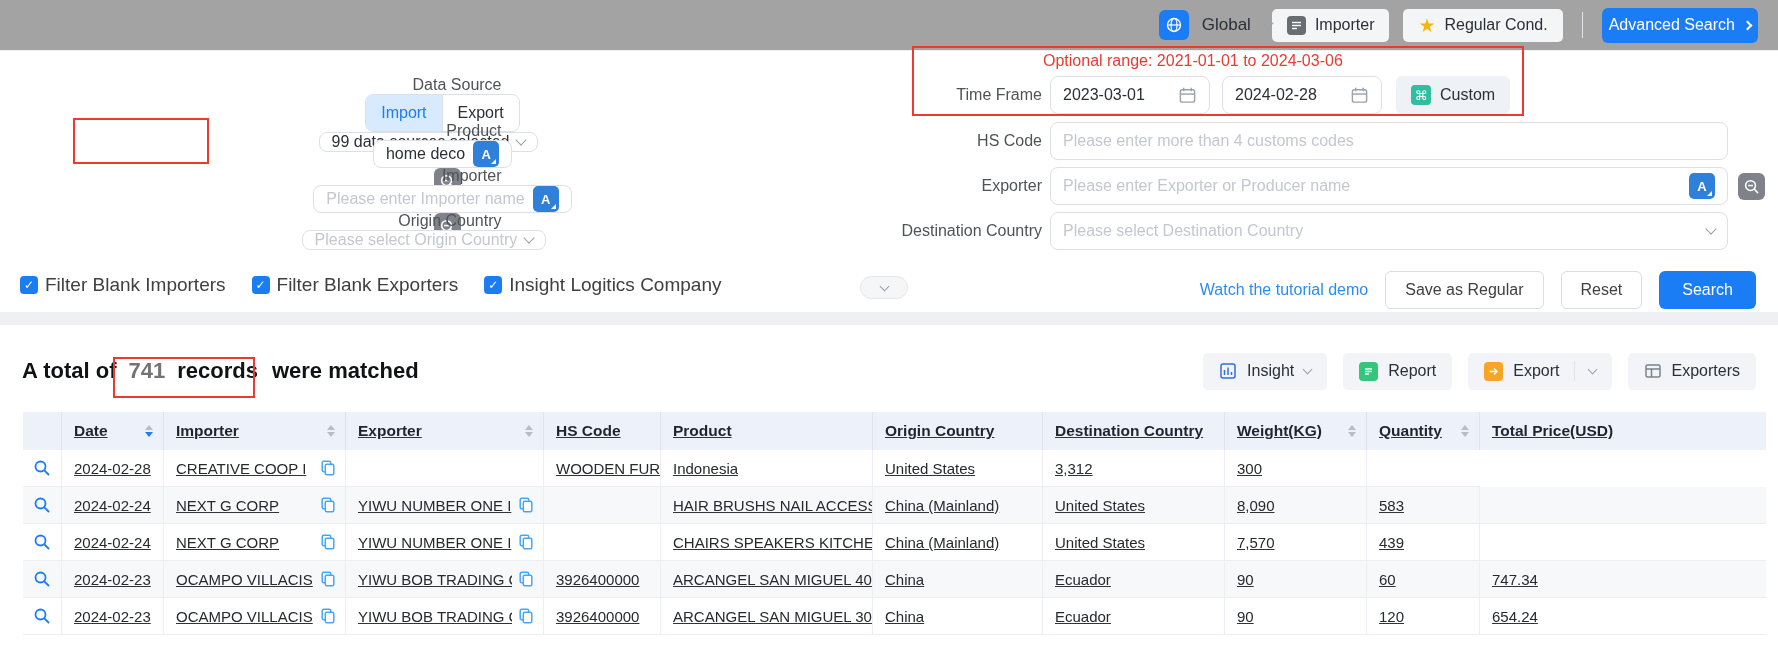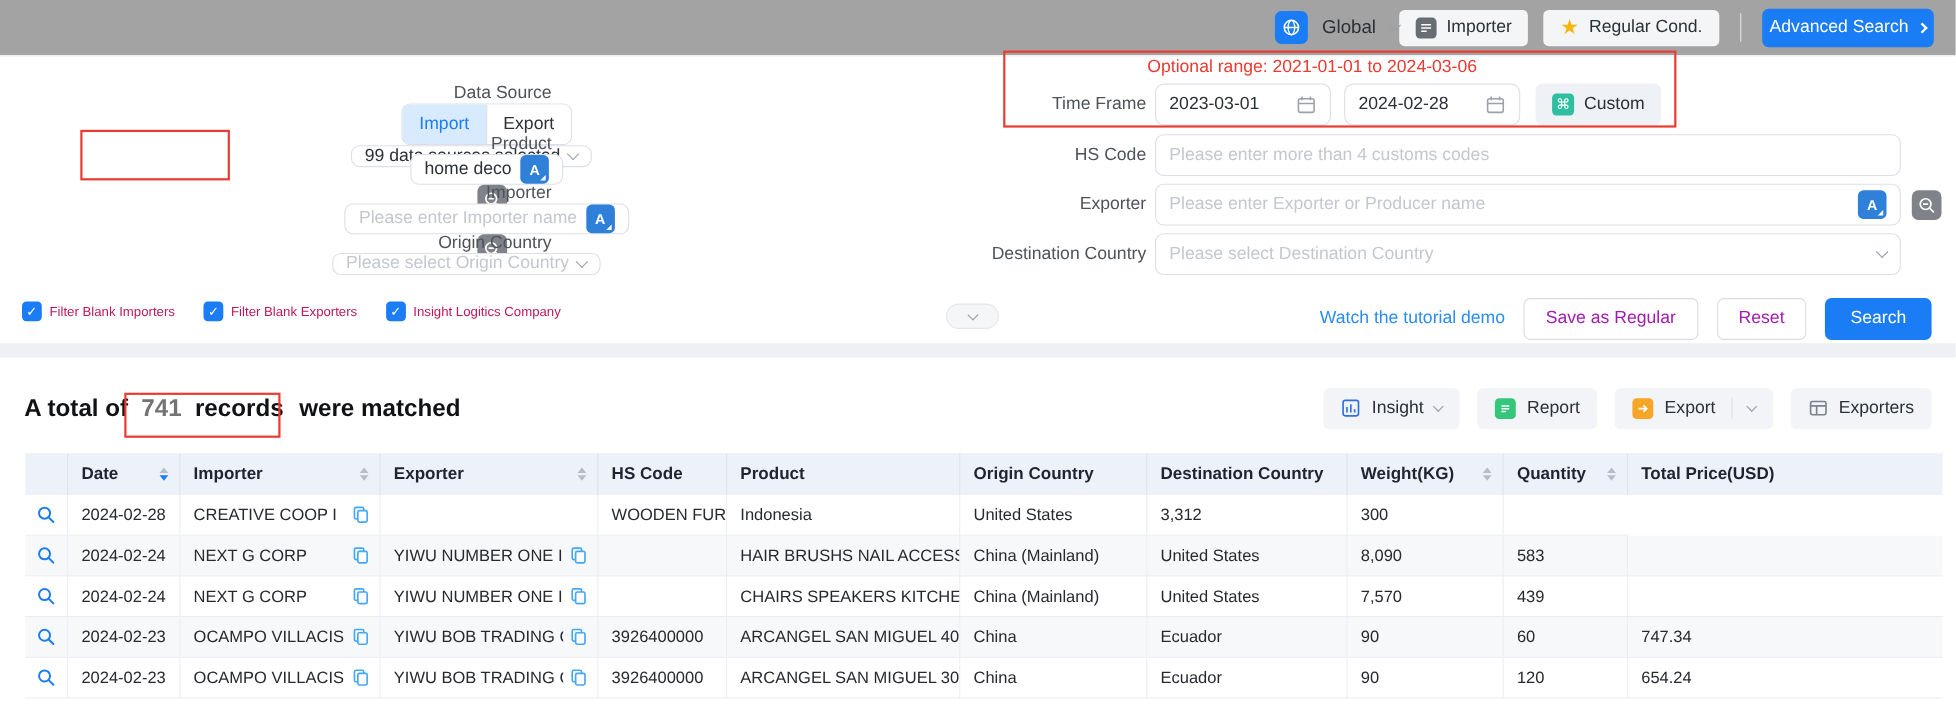--- a/index.html
+++ b/index.html
@@ -50,44 +50,44 @@
 
   .red-box { position:absolute; border:2px solid #e93b31; pointer-events:none; z-index:5; }
   #rb1 { left:912px; top:46px;  width:612px; height:70px; }
   #rb2 { left:73px;  top:118px; width:136px; height:46px; }
   #rb3 { left:113px; top:357px; width:142px; height:41px; }
   .red-note { position:absolute; left:1043px; top:52px; color:#e93b31; font-size:16px; z-index:6; }
 
   .filters { position:absolute; left:20px; top:274px; display:flex; gap:26px; align-items:center; }
   .filter { display:flex; align-items:center; gap:7px; }
   .cb { width:18px; height:18px; border-radius:4px; background:#1b7df5; color:#fff; display:flex; align-items:center; justify-content:center; font-size:12px; cursor:pointer; }
-  .filter span.flabel { font-size:12px; color:#be185d; }
+  .filter span.flabel { font-size:19px; color:#404040; }
   .pill { position:absolute; left:860px; top:276px; width:48px; height:23px; border:1px solid #e4e6e9; background:#f5f6f8; border-radius:12px; display:flex; align-items:center; justify-content:center; cursor:pointer; }
   .pill .chev { width:7px; height:7px; margin-top:-3px; }
 
   .actions { position:absolute; top:271px; right:22px; display:flex; align-items:center; gap:17px; }
   .link { color:#2b8cf0; font-size:16px; cursor:pointer; }
-  .obtn { height:38px; border:1px solid #d9dce1; background:#fff; border-radius:6px; padding:0 19px; font-size:16px; color:#a21caf; cursor:pointer; }
+  .obtn { height:38px; border:1px solid #d9dce1; background:#fff; border-radius:6px; padding:0 19px; font-size:16px; color:#404040; cursor:pointer; }
   .search-btn { height:38px; background:#1b7df5; color:#fff; border:none; border-radius:6px; padding:0 23px; font-size:16px; cursor:pointer; }
 
   .divider { position:absolute; top:312px; left:0; width:100%; height:13px; background:#eef0f3; }
 
   
   .results-head { position:absolute; top:351px; left:22px; right:22px; height:40px; display:flex; align-items:center; justify-content:space-between; }
   .title { font-size:22px; font-weight:bold; color:#101216; display:flex; align-items:center; }
   .title .count { color:#737373; margin:0 12px 0 12px; }
   .title .unit { margin-right:14px; }
   .res-btns { display:flex; align-items:center; gap:16px; }
   .rbtn { height:37px; background:#f2f4f7; border:none; border-radius:5px; display:flex; align-items:center; gap:10px; padding:0 16px; font-size:16px; color:#2b2f36; cursor:pointer; }
   .rbtn .chev { width:7px; height:7px; }
   .rbtn .innersep { width:1px; height:20px; background:#dfe2e7; margin:0 4px; }
 
   
   .table { position:absolute; left:23px; top:412px; width:1743px; font-size:15px; }
-  .thead, .trow { display:grid; grid-template-columns:39px 102px 182px 198px 117px 212px 170px 182px 142px 113px 1fr; }
+  .thead, .trow { display:grid; grid-template-columns:39px 102px 182px 198px 117px 212px 170px 182px 142px 113px 1fr;text-decoration:underline; }
   .thead { background:#edf1fa; height:38px; }
   .th { display:flex; align-items:center; justify-content:space-between; padding:0 10px 0 12px; font-weight:bold; color:#1f2430; border-right:1px solid #dfe3ef; font-size:15.5px; white-space:nowrap; overflow:hidden; }
   .th:last-child { border-right:none; }
   .sorter { display:flex; flex-direction:column; gap:2px; margin-left:6px; cursor:pointer; }
   .car { display:block; width:0; height:0; border-left:4.5px solid transparent; border-right:4.5px solid transparent; }
   .car.up { border-bottom:5.5px solid #b7bcc8; }
   .car.down { border-top:5.5px solid #b7bcc8; }
   .car.down.active { border-top-color:#1b7df5; }
   .trow { height:37px; background:#fff; }
   .trow.alt { background:#f7f8fa; }

